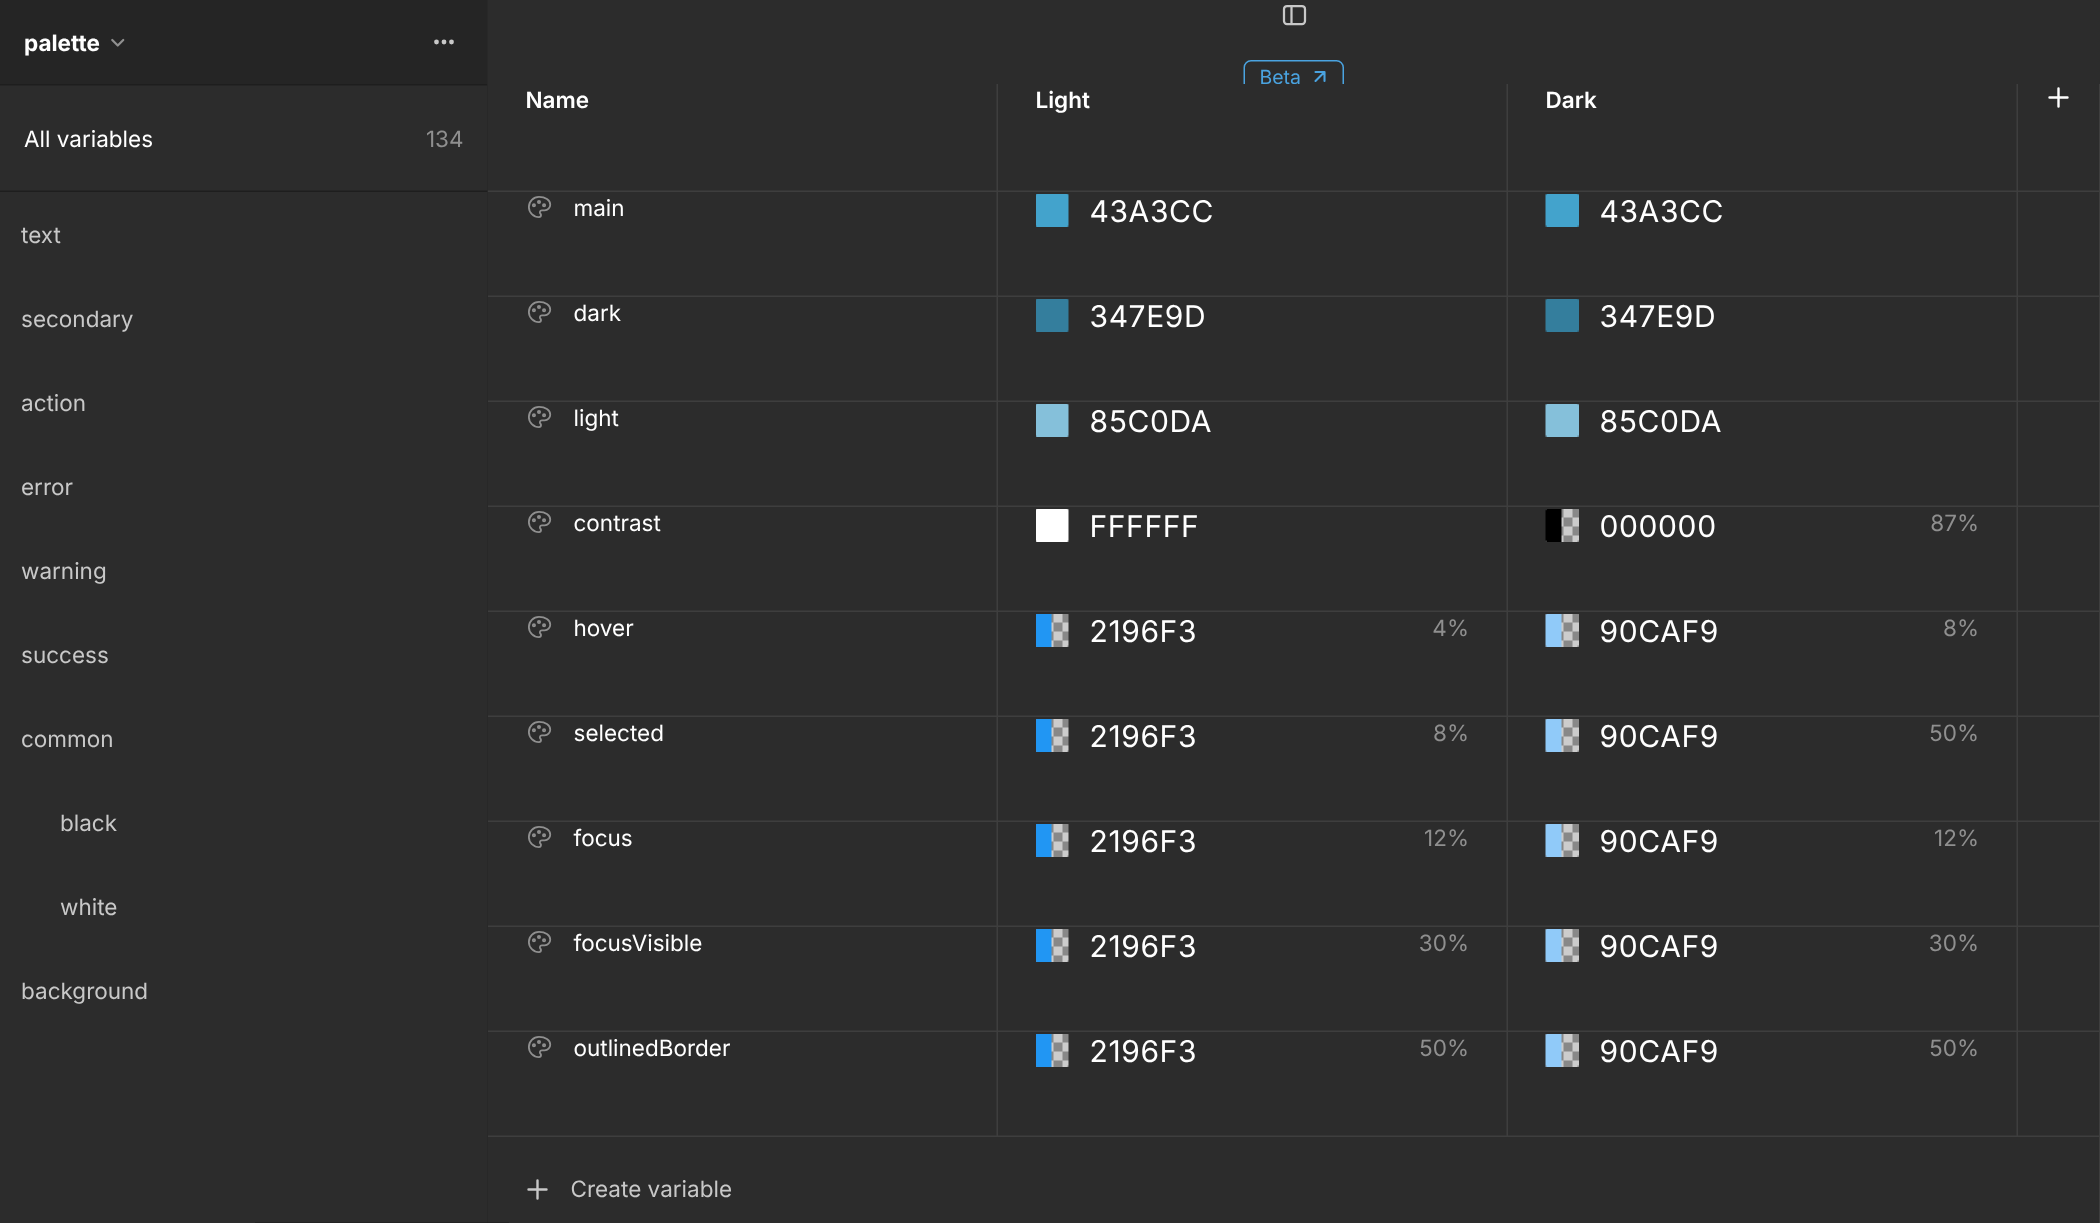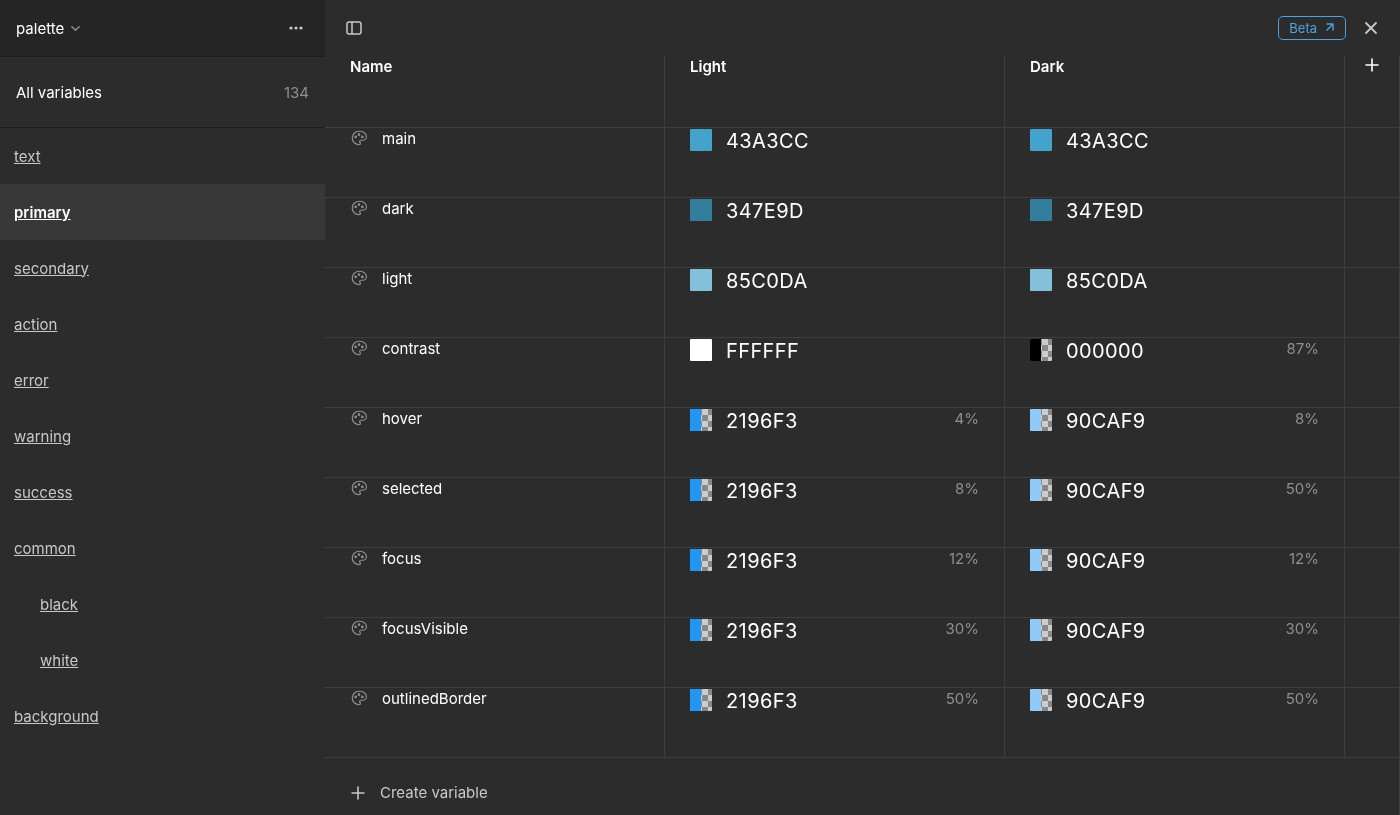--- a/index.html
+++ b/index.html
@@ -39,21 +39,21 @@
   }
   .sidebar-header {
     height: 56px;
     display: flex;
     align-items: center;
     padding: 0 14px 0 16px;
     background: var(--bg-sidebar-header);
   }
   .collection-button {
     display: flex; align-items: center; gap: 6px;
-    font-weight: 400;
+    font-weight: 700;
     color: var(--text-0);
     cursor: pointer;
   }
   .collection-button .chev { color: var(--text-2); }
   .spacer { flex: 1; }
   .icon-btn {
     width: 30px; height: 30px;
     display: inline-flex; align-items: center; justify-content: center;
     color: var(--text-1);
     border-radius: 4px;
@@ -73,41 +73,41 @@
   .group-list {
     flex: 1;
     overflow-y: auto;
   }
   .group-item {
     height: 56px;
     display: flex; align-items: center;
     padding: 0 14px;
     color: var(--text-1);
     cursor: pointer;
-    text-decoration: underline;
   }
   .group-item.selected {
     background: var(--bg-2);
     color: var(--text-0);
     font-weight: 600;
   }
   .group-item.sub { padding-left: 40px; }
 
   
   .main {
     display: flex;
     flex-direction: column;
     background: var(--bg-1);
     overflow: hidden;
   }
   .toolbar {
     height: 56px;
     display: flex; align-items: center;
     padding: 0 14px;
     gap: 10px;
+    flex-direction: column;
   }
   .beta-badge {
     display: inline-flex; align-items: center; gap: 6px;
     border: 1px solid var(--accent-blue);
     color: var(--accent-blue);
     border-radius: 5px;
     padding: 3px 10px;
     font-size: 13px;
     cursor: pointer;
   }
@@ -211,23 +211,20 @@
     </div>
 
     <div class="sidebar-summary">
       <span>All variables</span>
       <span class="count">134</span>
     </div>
 
     <div class="group-list" id="group-list">
         <div class="group-item">
           <span>text</span>
-        </div>
-        <div class="group-item selected">
-          <span>primary</span>
         </div>
         <div class="group-item">
           <span>secondary</span>
         </div>
         <div class="group-item">
           <span>action</span>
         </div>
         <div class="group-item">
           <span>error</span>
         </div>

